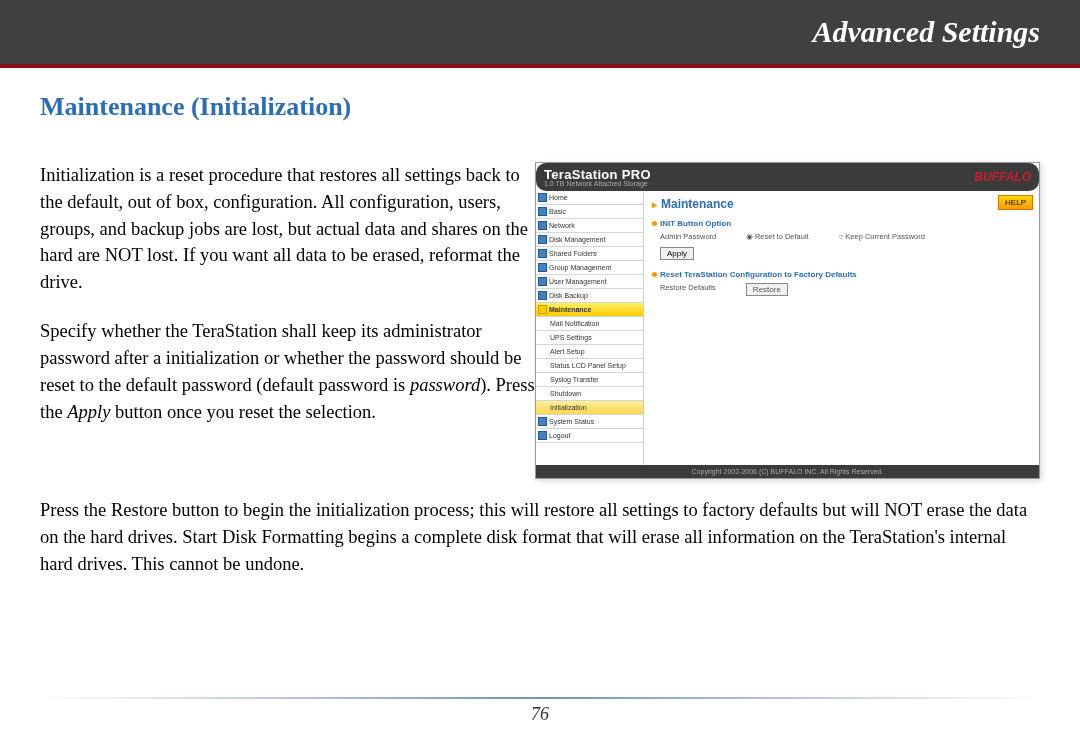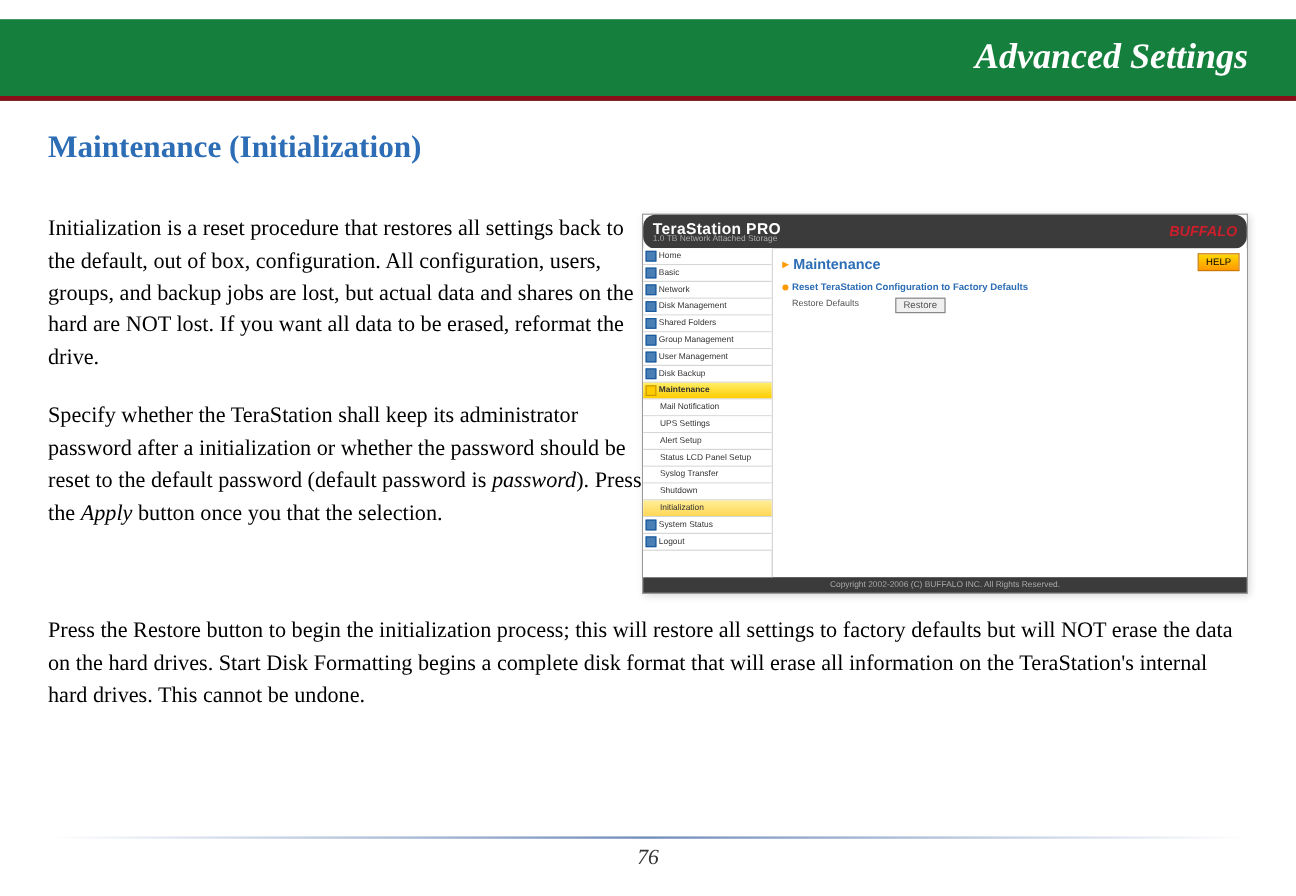--- a/index.html
+++ b/index.html
@@ -5,28 +5,27 @@
   * { box-sizing: border-box; margin: 0; padding: 0; }
   body {
     width: 1080px;
     height: 747px;
     font-family: Georgia, 'Times New Roman', serif;
     background: #fff;
     position: relative;
     overflow: hidden;
   }
   .header-red {
-    background: #15803d;
+    background: #404040;
     height: 68px;
     display: flex;
     align-items: center;
     justify-content: flex-end;
     padding-right: 40px;
     border-bottom: 4px solid #8b0f18;
-    margin-top: 16px;
   }
   .header-title {
     color: #fff;
     font-weight: bold;
     font-style: italic;
     font-size: 30px;
     font-family: Georgia, serif;
   }
   .content {
     padding: 16px 40px 0 40px;
@@ -135,21 +134,21 @@
   <div class="header-title">Advanced Settings</div>
 </div>
 
 <div class="content">
   <div class="section-title">Maintenance (Initialization)</div>
 
   <div class="row">
     <div class="left-text">
       <p>Initialization is a reset procedure that restores all settings back to the default, out of box, configuration.  All configuration, users, groups, and backup jobs are lost, but actual data and shares on the hard are NOT lost.  If you want all data to be erased, reformat the drive.</p>
       <p>
-        <span>Specify whether the TeraStation shall keep its administrator password after a initialization or whether the password should be reset to the default password (default password is </span><span class="em">password</span><span>).   Press the </span><span class="em">Apply</span><span> button once you that the selection.</span>
+        <span>Specify whether the TeraStation shall keep its administrator password after a initialization or whether the password should be reset to the default password (default password is </span><span class="em">password</span><span>).   Press the </span><span class="em">Apply</span><span> button once you reset the selection.</span>
       </p>
     </div>
 
     <div class="screenshot-box">
       <div class="ts-header">
         <div>
           <div class="ts-logo">TeraStation PRO</div>
           <div class="ts-logo-sub">1.0 TB Network Attached Storage</div>
         </div>
         <div class="ts-buffalo">BUFFALO</div>
@@ -222,20 +221,34 @@
               <span>Logout</span>
             </div>
         </div>
         <div class="ts-main">
           <div class="ts-help">HELP</div>
           <div class="ts-main-title">
               <span class="arrow">▸</span>
               <span>Maintenance</span>
             </div>
 
+          <div class="ts-section">
+            <div class="ts-sec-head">
+                <span class="dot"></span>
+                <span>INIT Button Option</span>
+              </div>
+            <div class="ts-row-line">
+              <span>Admin Password</span>
+              <span class="ts-radio">◉ <span>Reset to Default</span></span>
+              <span class="ts-radio">○ <span>Keep Current Password</span></span>
+            </div>
+            <div style="padding-left:8px;">
+              <span class="ts-btn">Apply</span>
+            </div>
+          </div>
 
           <div class="ts-section">
             <div class="ts-sec-head">
                 <span class="dot"></span>
                 <span>Reset TeraStation Configuration to Factory Defaults</span>
               </div>
             <div class="ts-row-line">
               <span>Restore Defaults</span>
               <span class="ts-btn">Restore</span>
             </div>

